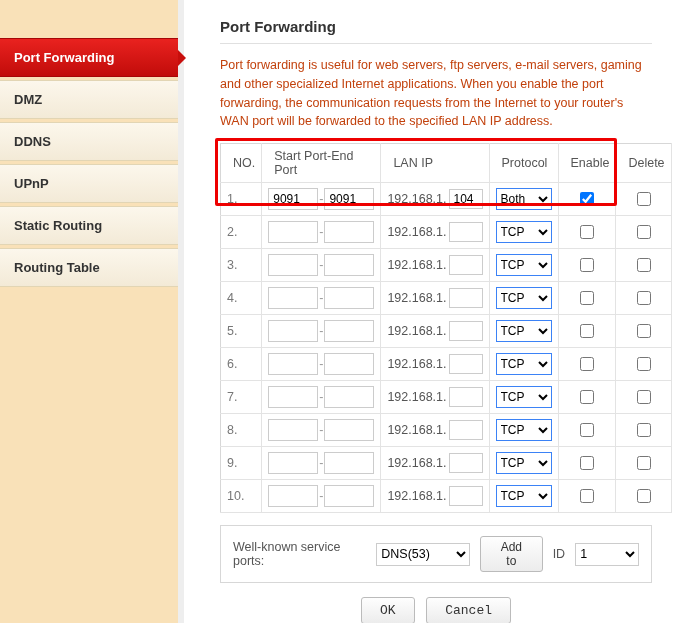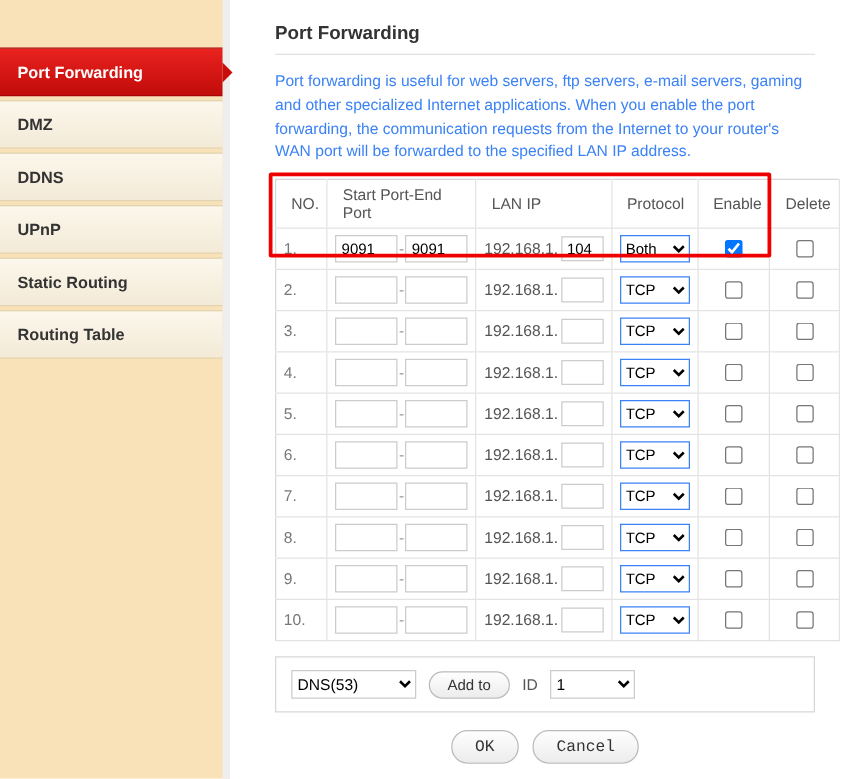--- a/index.html
+++ b/index.html
@@ -57,21 +57,21 @@
   .page-title {
     font-size: 15px;
     font-weight: bold;
     color: #333;
     padding-bottom: 8px;
     border-bottom: 1px solid #e0e0e0;
     margin-bottom: 12px;
   }
   .intro {
     font-size: 12.5px;
-    color: #3b82f6;
+    color: #c2410c;
     line-height: 1.5;
     margin-bottom: 12px;
   }
 
   .pf-table {
     width: 100%;
     border: 1px solid #d7d7d7;
     border-collapse: collapse;
     font-size: 12.5px;
   }
@@ -142,21 +142,21 @@
     font-size: 12.5px;
     background: #fff;
   }
   .btn {
     display: inline-block;
     border: 1px solid #bbb;
     background: linear-gradient(#fefefe, #ececec);
     color: #333;
     font-size: 13px;
     padding: 5px 18px;
-    border-radius: 13px;
+    border-radius: 3px;
     cursor: pointer;
   }
   .btn-sm { padding: 3px 14px; font-size: 12px; }
   .footer-btns {
     text-align: center;
     margin-top: 14px;
   }
   .footer-btns .btn { margin: 0 4px; font-family: Liberation Mono, monospace; }
 </style>
 </head>
@@ -268,20 +268,21 @@
               <td class="lanip"><span class="lan-prefix">192.168.1.</span><input class="lan-in" value="" style=""></td>
               <td class="prot"><select class="proto-sel"><option>TCP</option></select></td>
               <td class="en"><input type="checkbox" style=""></td>
               <td class="del"><input type="checkbox" style=""></td>
             </tr>
           </tbody>
       </table>
     </div>
 
     <div class="wellknown">
+      <span>Well-known service ports:</span>
       <select style="width:100px;">
         <option>DNS(53)</option>
       </select>
       <button class="btn btn-sm">Add to</button>
       <span>ID</span>
       <select style="width:68px;">
         <option>1</option>
       </select>
     </div>
 

